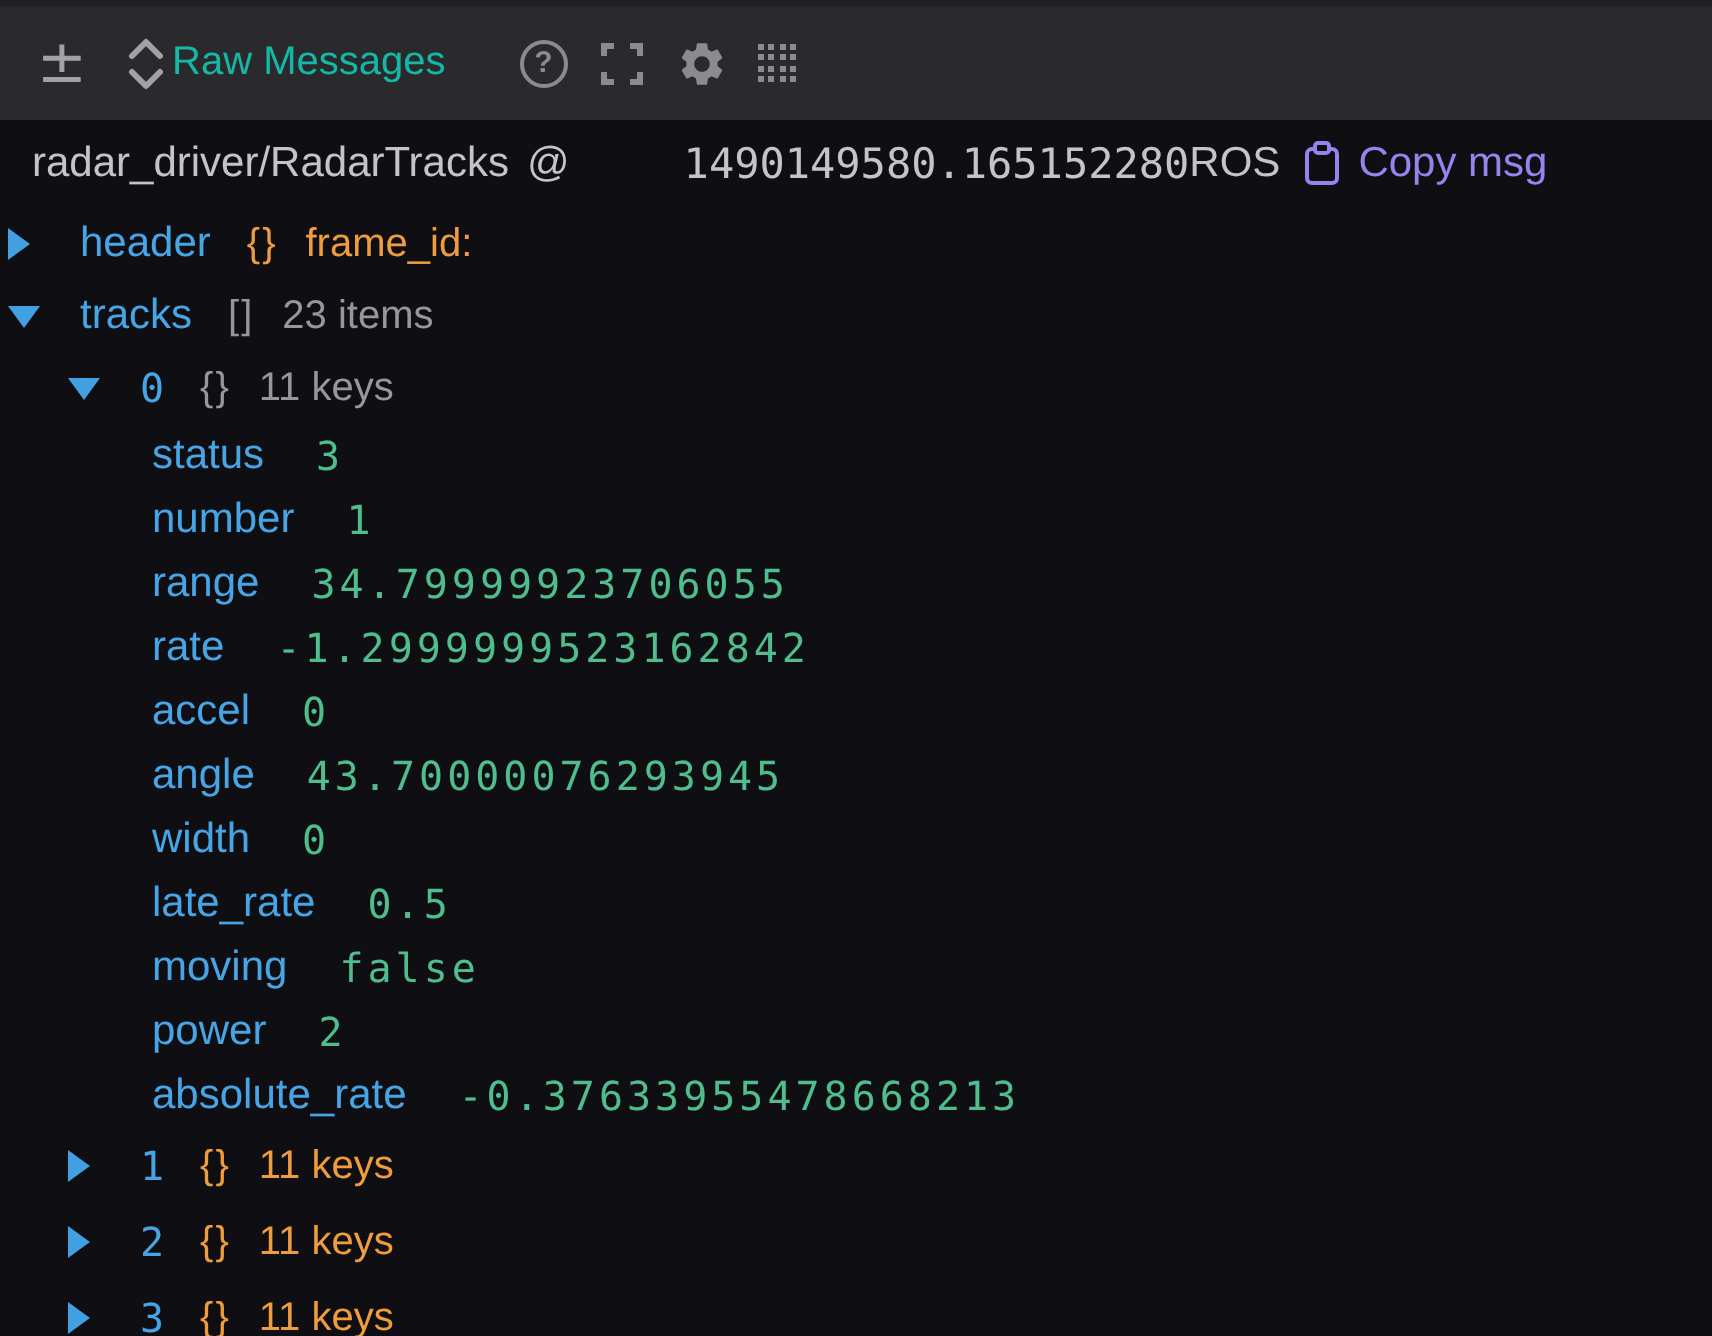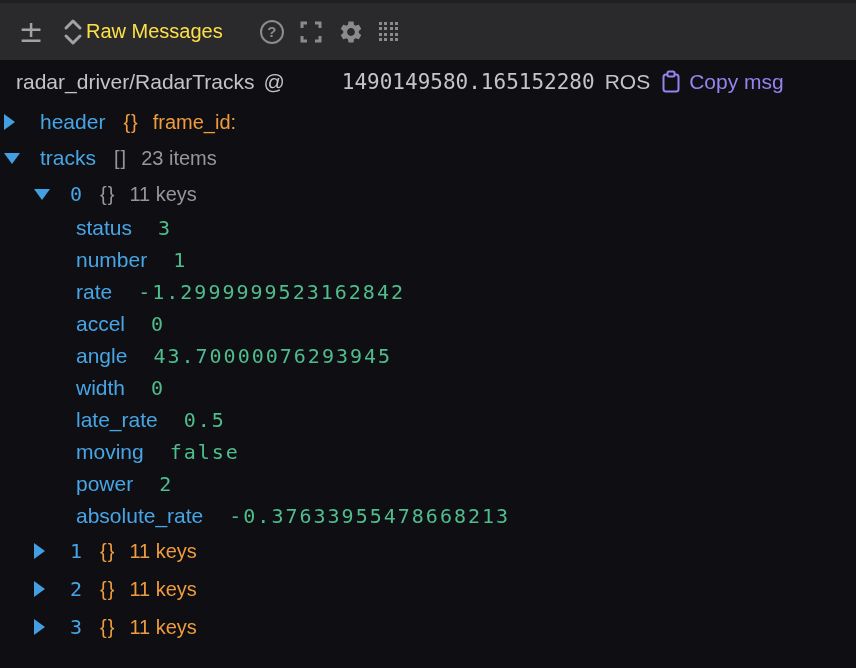--- a/index.html
+++ b/index.html
@@ -35,21 +35,21 @@
     border: none;
     outline: none;
     color: #e7e7ea;
     font-size: 22px;
     font-family: "Liberation Sans", sans-serif;
     margin-left: 26px;
     flex: 1 1 auto;
     min-width: 0;
   }
   .panel-type {
-    color: #fde047;
+    color: #14b8a6;
     font-size: 20px;
     margin-right: 22px;
     white-space: nowrap;
   }
   .tb-icon { margin-left: 15px; display: flex; align-items: center; cursor: pointer; flex: 0 0 auto; }
   .help-circle {
     width: 24px; height: 24px;
     border: 2px solid #8b8b8f;
     border-radius: 50%;
     color: #8b8b8f;
@@ -70,21 +70,21 @@
     height: 44px;
     display: flex;
     align-items: center;
     padding-left: 16px;
     color: #c4c4c8;
     font-size: 21px;
     white-space: nowrap;
   }
   .meta .sep { margin: 0 9px; }
   .meta .ts { font-size: 21px; margin-left: 48px; }
-  .meta .enc { margin-left: 10px; }
+  .meta .enc { }
   .copy-btn { display: flex; align-items: center; margin-left: 10px; cursor: pointer; }
   .copy-btn .lbl { color: #9583ee; font-size: 21px; margin-left: 7px; }
 
   
   .tree { color: #97979b; }
   .row { display: flex; align-items: center; }
   .node-row { height: 36px; cursor: pointer; }
   .lvl0 { padding-left: 4px; }
   .lvl1 { padding-left: 34px; }
   .collapsed-row { height: 38px; }
@@ -214,20 +214,24 @@
     <div id="fields">
         <div class="row kv-row">
     <span class="kv-key">status</span>
     <span class="kv-val">3</span>
   </div>
         <div class="row kv-row">
     <span class="kv-key">number</span>
     <span class="kv-val">1</span>
   </div>
         <div class="row kv-row">
+    <span class="kv-key">range</span>
+    <span class="kv-val">34.79999923706055</span>
+  </div>
+        <div class="row kv-row">
     <span class="kv-key">rate</span>
     <span class="kv-val">-1.2999999523162842</span>
   </div>
         <div class="row kv-row">
     <span class="kv-key">accel</span>
     <span class="kv-val">0</span>
   </div>
         <div class="row kv-row">
     <span class="kv-key">angle</span>
     <span class="kv-val">43.70000076293945</span>

